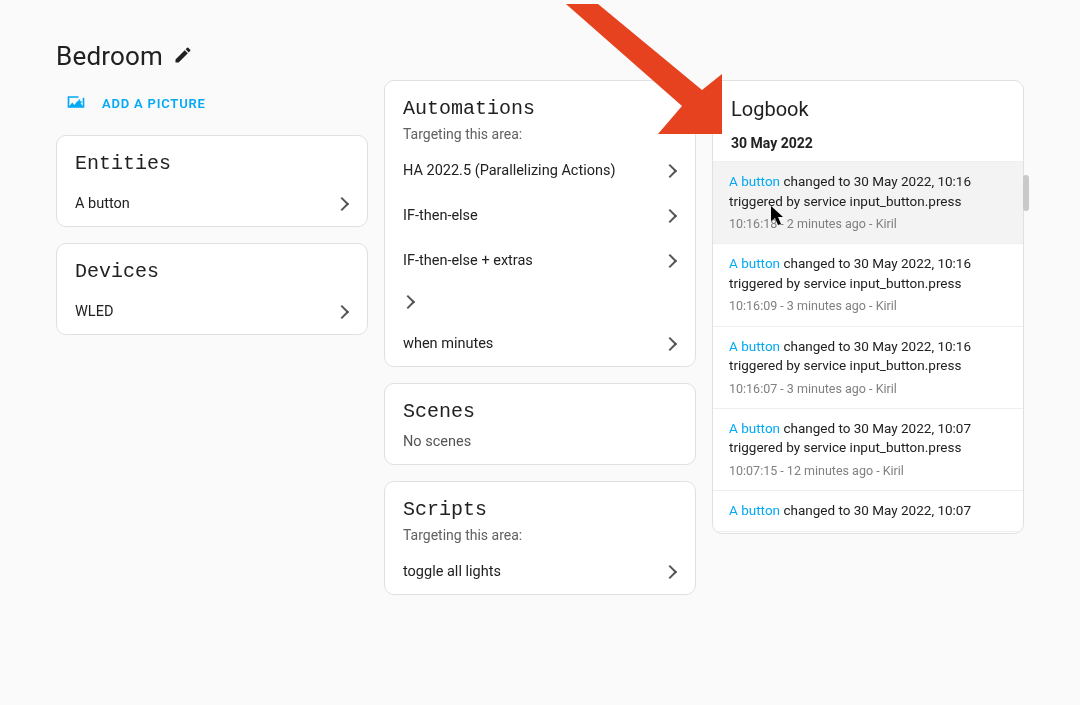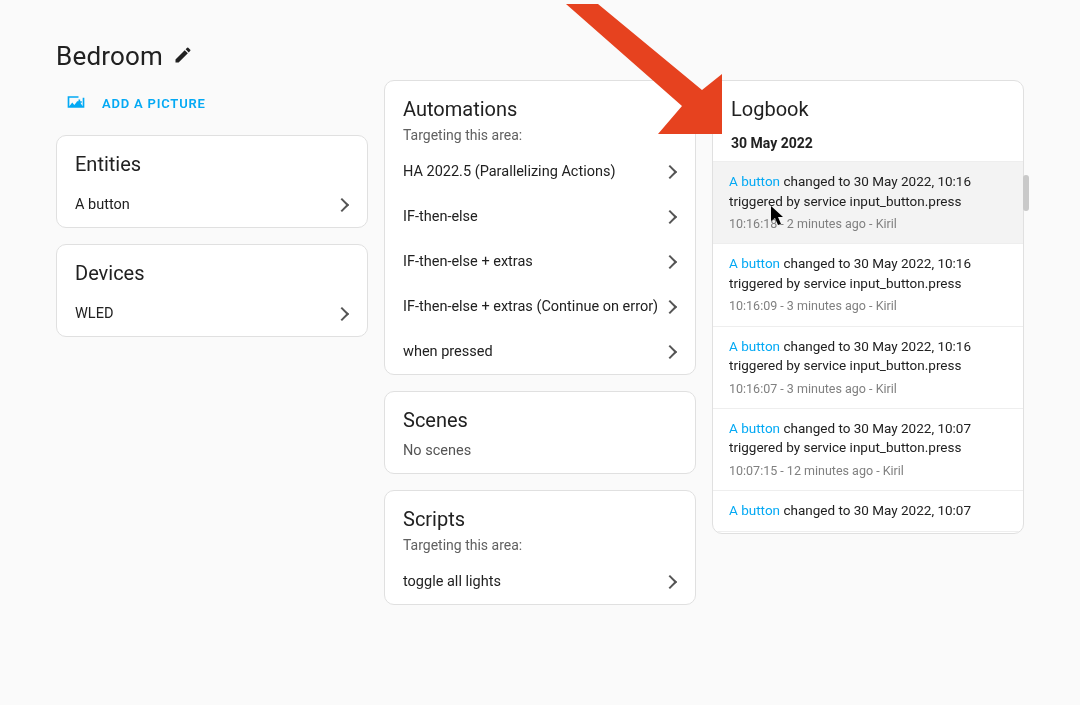--- a/index.html
+++ b/index.html
@@ -63,20 +63,21 @@
       border-radius: 10px;
       margin-bottom: 16px;
       overflow: hidden;
     }
     .card-head {
       padding: 16px 18px 6px 18px;
     }
     .card-title {
       font-size: 20px;
       font-weight: 400;
+      font-family: Liberation Mono, monospace;
     }
     .card-sub {
       font-size: 14px;
       color: #616161;
       margin-top: 6px;
     }
     .row {
       display: flex;
       justify-content: space-between;
       align-items: center;
@@ -229,25 +230,24 @@
       </div>
       <div class="row">
         <span>IF-then-else</span>
         <span class="chev"></span>
       </div>
       <div class="row">
         <span>IF-then-else + extras</span>
         <span class="chev"></span>
       </div>
       <div class="row">
-        <span>IF-then-else + extras (Continue on error)</span>
-        <span class="chev"></span>
-      </div>
-      <div class="row">
-        <span>when pressed</span>
+        <span class="chev"></span>
+      </div>
+      <div class="row">
+        <span>when minutes</span>
         <span class="chev"></span>
       </div>
     </div>
 
     <div class="card">
       <div class="card-head">
         <div class="card-title">Scenes</div>
       </div>
       <div class="row muted-text nopad-top">
         <span>No scenes</span>

